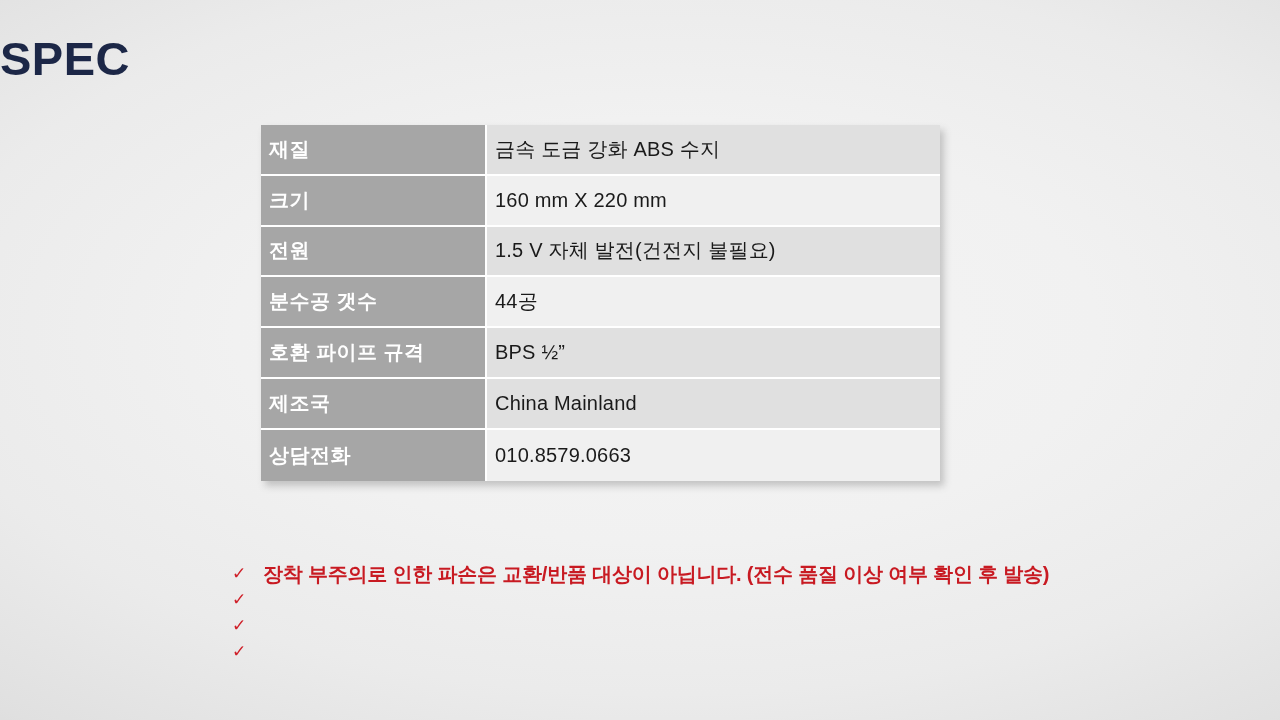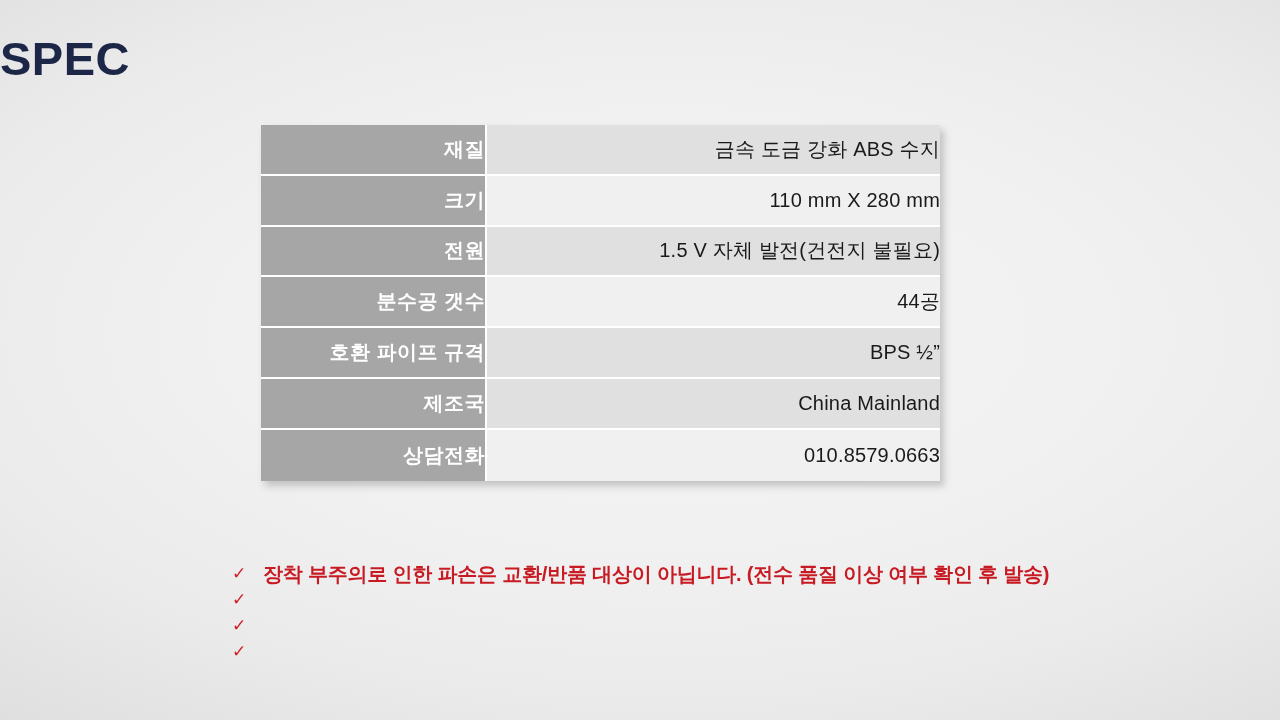--- a/index.html
+++ b/index.html
@@ -46,22 +46,22 @@
     width:679px;
     border-collapse:separate;
     border-spacing:0;
     box-shadow:4px 5px 7px rgba(90,90,90,0.30);
     background:#ffffff;
   }
 
   .spec-table tr { height:50.8px; }
 
   .spec-table td {
-    padding:0 0;
-    text-align:right;
+    padding:0 8px;
+    text-align:left;
     vertical-align:middle;
     border-bottom:2px solid #ffffff;
   }
   .spec-table tr:last-child td { border-bottom:none; }
 
   .cell-label {
     width:226px;
     background:#a6a6a6;
     color:#ffffff;
     font-weight:bold;
@@ -120,21 +120,21 @@
 <table class="spec-table">
   <tbody>
 
     <tr class="spec-row">
       <td class="cell-label">재질</td>
       <td class="cell-value shade-dark">금속 도금 강화 ABS 수지</td>
     </tr>
 
     <tr class="spec-row">
       <td class="cell-label">크기</td>
-      <td class="cell-value shade-light">110 mm X 280 mm</td>
+      <td class="cell-value shade-light">160 mm X 220 mm</td>
     </tr>
 
     <tr class="spec-row">
       <td class="cell-label">전원</td>
       <td class="cell-value shade-dark">1.5 V 자체 발전(건전지 불필요)</td>
     </tr>
 
     <tr class="spec-row">
       <td class="cell-label">분수공 갯수</td>
       <td class="cell-value shade-light">44공</td>

